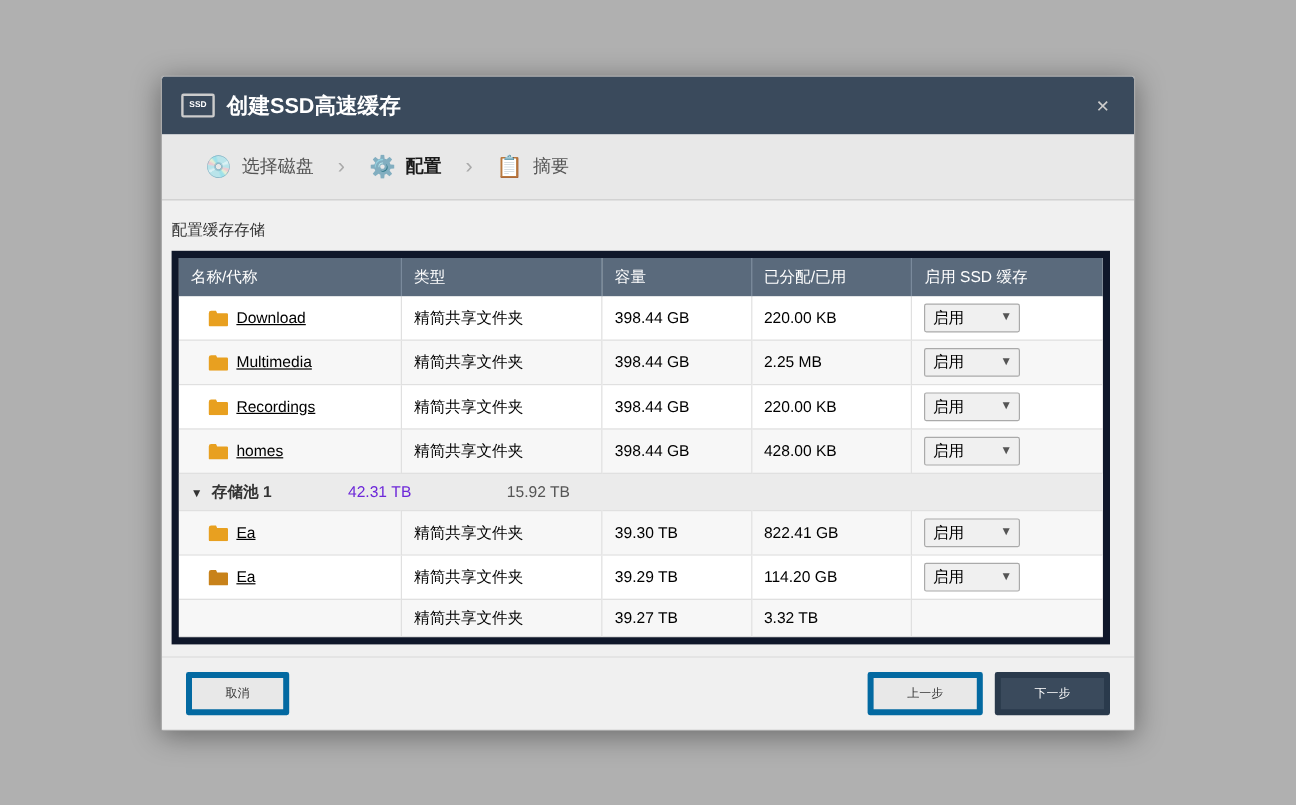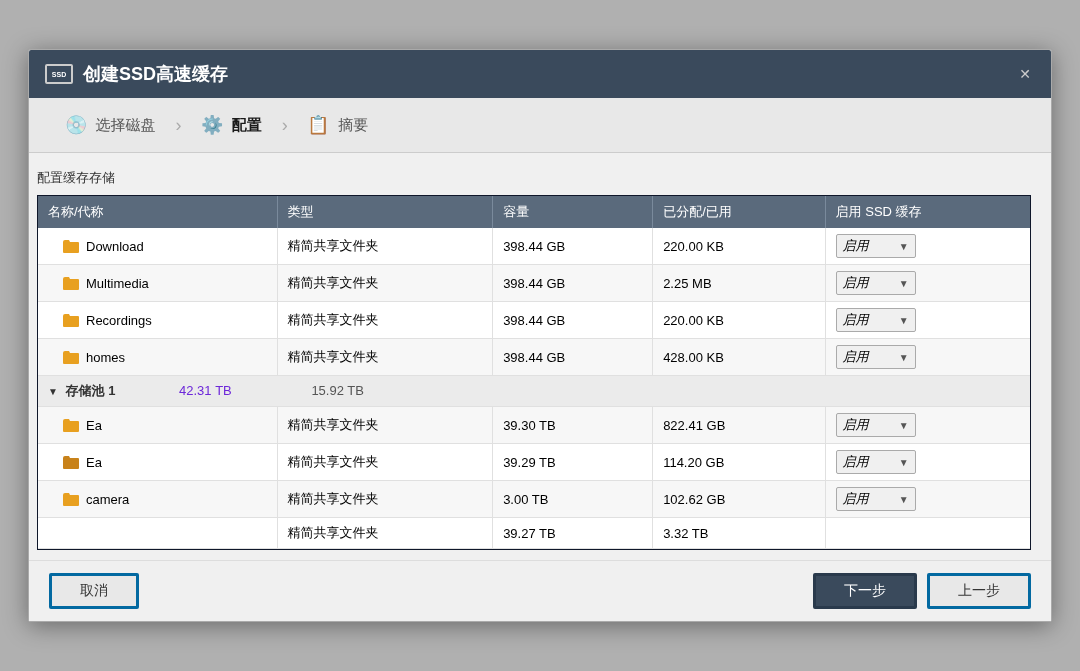--- a/index.html
+++ b/index.html
@@ -7,21 +7,21 @@
       font-family: "Microsoft YaHei", "PingFang SC", Arial, sans-serif;
       background: #b0b0b0;
       display: flex;
       align-items: center;
       justify-content: center;
       width: 1080px;
       height: 671px;
       overflow: hidden;
     }
     .dialog {
-      width: 1024px;
+      width: 812px;
       background: #f0f0f0;
       border: 1px solid #aaa;
       box-shadow: 0 4px 24px rgba(0,0,0,0.4);
       border-radius: 2px;
       position: relative;
     }
     .dialog-header {
       background: #3a4a5c;
       color: #fff;
       padding: 12px 16px;
@@ -94,21 +94,21 @@
       margin-bottom: 8px;
     }
 
     
     .data-table {
       width: 100%;
       border-collapse: collapse;
       font-size: 13px;
     }
     .table-wrapper {
-      border: 1px solid #0f172a;
+      border: 6px solid #0f172a;
       max-height: 360px;
       overflow-y: auto;
     }
     .data-table thead tr {
       background: #5a6a7c;
       color: #fff;
     }
     .data-table thead th {
       padding: 7px 10px;
       text-align: left;
@@ -127,22 +127,23 @@
     .data-table tbody td {
       padding: 6px 10px;
       border-right: 1px solid #e0e0e0;
       vertical-align: middle;
       white-space: nowrap;
     }
     .data-table tbody td:last-child { border-right: none; }
 
     .folder-cell {
       display: flex;
-      align-items: flex-start;
+      align-items: center;
       gap: 6px;
+      text-decoration: underline;
     }
 
     .group-row td {
       background: #ebebeb;
       font-weight: bold;
       color: #333;
       padding: 5px 10px;
     }
     .group-row .chevron {
       font-size: 10px;
@@ -155,39 +156,38 @@
       align-items: center;
       border: 1px solid #aaa;
       background: #f0f0f0;
       border-radius: 2px;
       padding: 2px 6px;
       cursor: pointer;
       font-size: 13px;
       gap: 4px;
       min-width: 80px;
       justify-content: space-between;
-      font-style: italic;
     }
     .dropdown-arrow { font-size: 10px; color: #555; }
 
     
     .dialog-footer {
       padding: 12px 20px;
       display: flex;
       align-items: center;
       justify-content: space-between;
       border-top: 1px solid #ddd;
       background: #f0f0f0;
     }
     .footer-left { display: flex; gap: 10px; }
     .footer-right { display: flex; gap: 10px; }
     .btn {
       padding: 6px 28px;
-      font-size: 14px;
-      border: 3px solid #0369a1;
+      font-size: 10px;
+      border: 5px solid #0369a1;
       background: #e8e8e8;
       border-radius: 2px;
       cursor: pointer;
       color: #333;
     }
     .btn-primary {
       background: #3a4a5c;
       color: #fff;
       border-color: #2a3a4c;
     }
@@ -372,55 +372,36 @@
         <td>114.20 GB</td>
         <td>
           <button class="dropdown-btn">
                   <span>启用</span>
                   <span class="dropdown-arrow">▼</span>
                 </button>
         </td>
       </tr>
             <tr>
         <td style="padding-left:24px">
-          <div class="folder-cell">
-            <svg width="18" height="14" viewBox="0 0 18 14">
-              <path d="M1 3 Q1 1 3 1 L7 1 L8 3 L16 3 Q17 3 17 4 L17 13 Q17 14 16 14 L2 14 Q1 14 1 13 Z" fill="#e8a020"></path>
-            </svg>
-            <span>camera</span>
-          </div>
-        </td>
-        <td>精简共享文件夹</td>
-        <td>3.00 TB</td>
-        <td>102.62 GB</td>
-        <td>
-          <button class="dropdown-btn">
-                  <span>启用</span>
-                  <span class="dropdown-arrow">▼</span>
-                </button>
-        </td>
-      </tr>
-            <tr>
-        <td style="padding-left:24px">
           
         </td>
         <td>精简共享文件夹</td>
         <td>39.27 TB</td>
         <td>3.32 TB</td>
         <td>
           
         </td>
       </tr>
           </tbody>
       </table>
     </div>
   </div>
 
   <div class="dialog-footer">
     <div class="footer-left">
       <button class="btn">取消</button>
     </div>
     <div class="footer-right">
+      <button class="btn">上一步</button>
       <button class="btn btn-primary">下一步</button>
-      <button class="btn">上一步</button>
     </div>
   </div>
 </div>
 
 </body></html>

